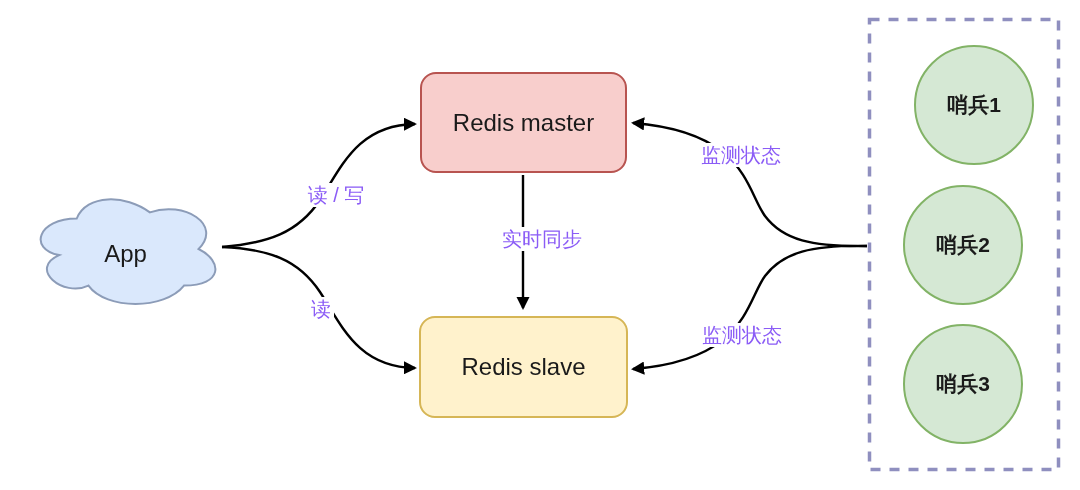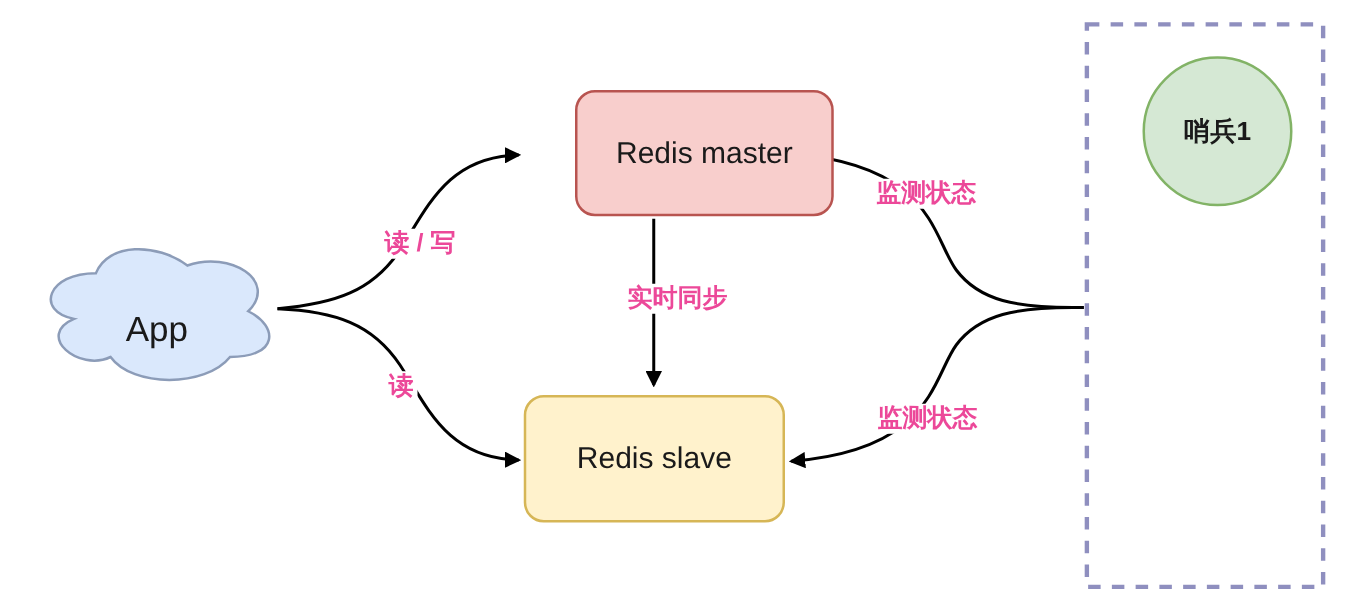--- a/index.html
+++ b/index.html
@@ -25,49 +25,49 @@
     color: #1a1a1a;
   }
   .rect-node {
     border-radius: 16px;
     font-size: 24px;
     font-weight: 400;
     border: 2px solid;
   }
   #master-node {
     left: 420px; top: 72px; width: 207px; height: 101px;
-    background: #f8cecc; border-color: #b85450; margin-left: 40px;
+    background: #f8cecc; border-color: #b85450;
   }
   #slave-node {
     left: 419px; top: 316px; width: 209px; height: 102px;
     background: #fff2cc; border-color: #d6b656;
   }
   #app-label-box {
-    left: 28px; top: 203px; width: 195px; height: 122px;
-    font-size: 28px;
+    left: 28px; top: 193px; width: 195px; height: 122px;
+    font-size: 24px;
   }
   .sentinel {
     width: 120px; height: 120px;
     border-radius: 50%;
     background: #d5e8d4;
     border: 2px solid #82b366;
     font-size: 21px;
     font-weight: 700;
   }
   #sentinel-1 { left: 914px; top: 45px; }
   #sentinel-2 { left: 903px; top: 185px; }
   #sentinel-3 { left: 903px; top: 324px; }
   .edge-label {
     position: absolute;
     transform: translate(-50%, -50%);
     background: #ffffff;
     padding: 1px 3px;
     font-size: 20px;
-    font-weight: 700;
-    color: #ec4899;
+    font-weight: 400;
+    color: #8b5cf6;
     white-space: nowrap;
     line-height: 1.1;
   }
   #label-read-write { left: 336px; top: 195px; }
   #label-read       { left: 321px; top: 309px; }
   #label-sync       { left: 542px; top: 239px; }
   #label-monitor-master { left: 741px; top: 155px; }
   #label-monitor-slave  { left: 742px; top: 335px; }
 </style>
 </head>
@@ -109,20 +109,26 @@
     <span>Redis master</span>
   </div>
 
   <div class="node rect-node" id="slave-node">
     <span>Redis slave</span>
   </div>
 
   <div class="node sentinel" id="sentinel-1">
     <span>哨兵1</span>
   </div>
+  <div class="node sentinel" id="sentinel-2">
+    <span>哨兵2</span>
+  </div>
+  <div class="node sentinel" id="sentinel-3">
+    <span>哨兵3</span>
+  </div>
 
   <div class="edge-label" id="label-read-write">读 / 写</div>
   <div class="edge-label" id="label-read">读</div>
   <div class="edge-label" id="label-sync">实时同步</div>
   <div class="edge-label" id="label-monitor-master">监测状态</div>
   <div class="edge-label" id="label-monitor-slave">监测状态</div>
 
 </div>
 
 </body></html>

